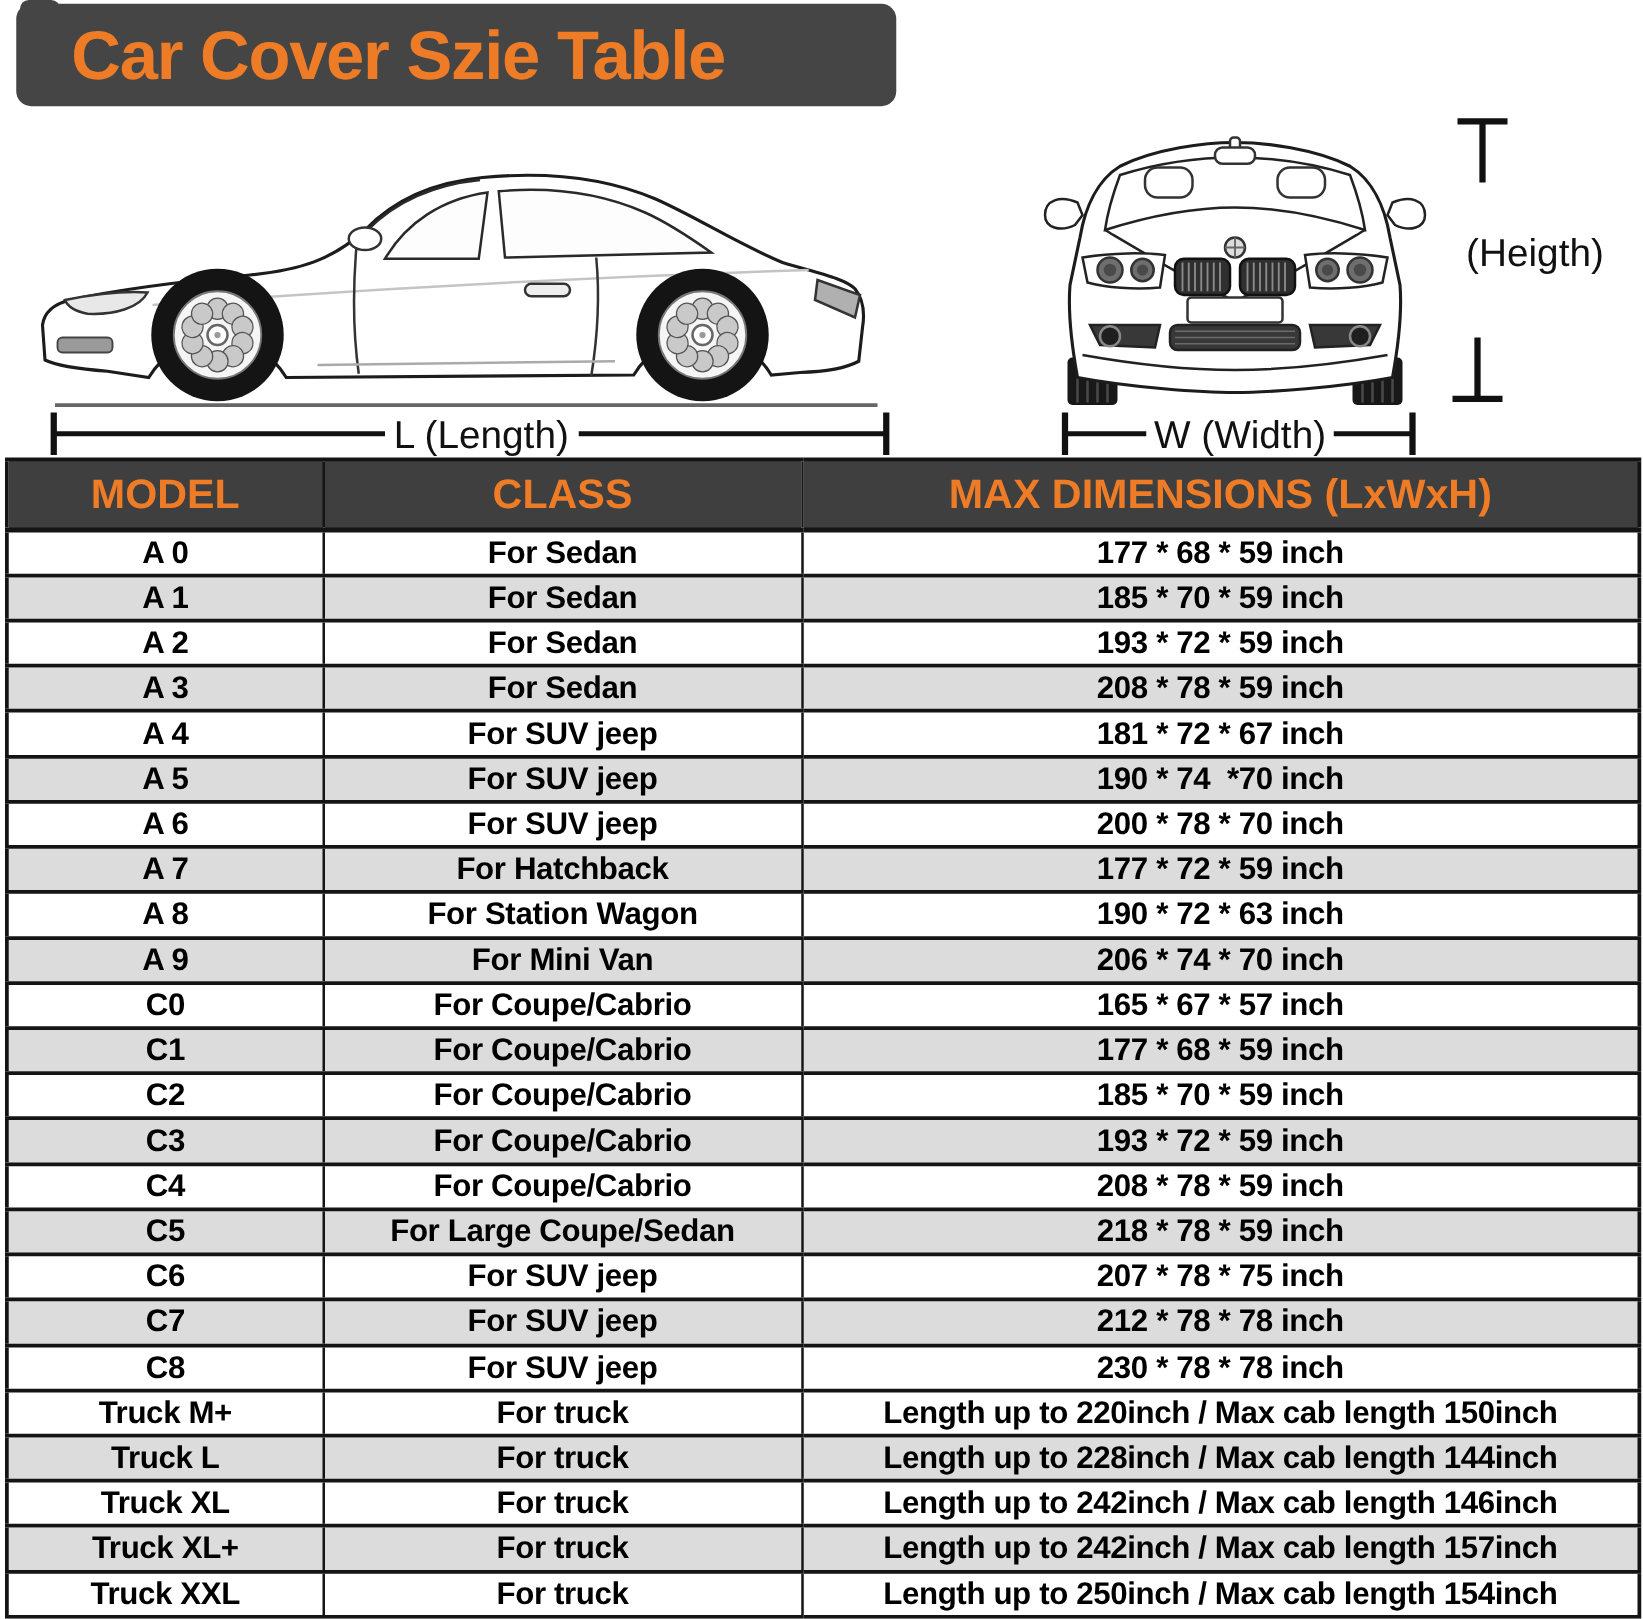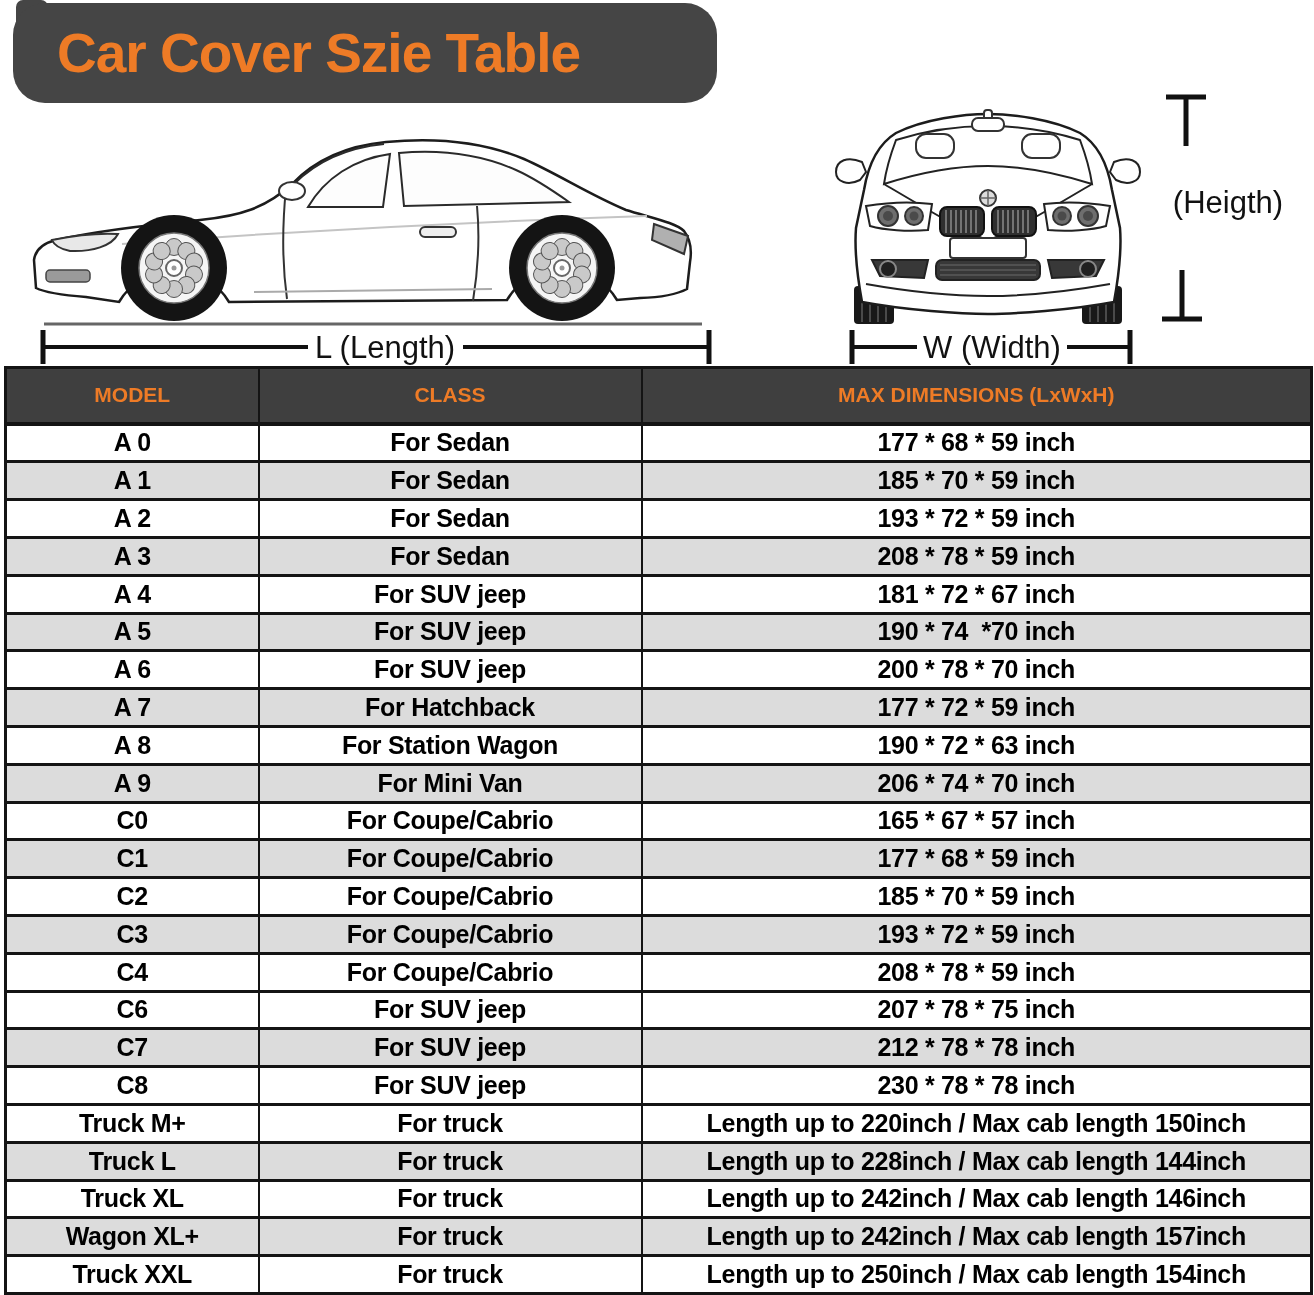--- a/index.html
+++ b/index.html
@@ -4,34 +4,34 @@
 <style>
   html,body{margin:0;padding:0;}
   body{
     width:1314px;height:1295px;position:relative;background:#fff;
     font-family:"Liberation Sans",sans-serif;overflow:hidden;
     --accent:#EE7B26;--banner_bg:#454545;--header_bg:#3F3F3F;
     --row_alt:#DCDCDC;--row:#FFFFFF;--border:#141414;--line_art:#1C1C1C;
   }
   .banner-notch{position:absolute;left:16px;top:0;width:32px;height:36px;
     background:var(--banner_bg);border-radius:7px;}
-  .banner{position:absolute;left:13px;top:3px;width:704px;height:100px;
-    background:var(--banner_bg);border-radius:32px;display:flex;align-items:center;}
+  .banner{position:absolute;left:13px;top:3px;width:704px;height:82px;
+    background:var(--banner_bg);border-radius:12px;display:flex;align-items:center;}
   .title{color:var(--accent);font-size:55px;font-weight:bold;padding-left:44px;
     letter-spacing:-1px;white-space:nowrap;}
   .art{position:absolute;}
   svg text{font-family:"Liberation Sans",sans-serif;fill:#111;}
   .dim-label{font-size:31px;}
   table{position:absolute;left:4px;top:366px;width:1306px;height:929px;
     border-collapse:collapse;table-layout:fixed;border:3px solid var(--border);}
   th,td{border-left:2px solid var(--border);border-right:2px solid var(--border);
     border-top:3px solid var(--border);border-bottom:3px solid var(--border);
     text-align:center;vertical-align:middle;padding:0;white-space:pre;overflow:hidden;}
   thead tr{height:56px;background:var(--header_bg);}
-  th{color:var(--accent);font-size:21px;font-weight:bold;border-bottom-width:4px;}
+  th{color:var(--accent);font-size:33px;font-weight:bold;border-bottom-width:4px;}
   tbody td{font-size:25px;font-weight:bold;color:#000;letter-spacing:-0.3px;}
   tbody tr{background:var(--row);}
   tbody tr.alt{background:var(--row_alt);}
   col.c1{width:253px;} col.c2{width:383px;} col.c3{width:670px;}
 </style>
 </head>
 <body style="--accent: #EE7B26; --banner_bg: #454545; --header_bg: #3F3F3F; --row_alt: #DCDCDC; --row: #FFFFFF; --border: #141414; --line_art: #1C1C1C;">
 
 <div class="banner-notch"></div>
 <div class="banner">
@@ -253,20 +253,25 @@
       <tr class="alt">
         <td>C3</td>
         <td>For Coupe/Cabrio</td>
         <td>193 * 72 * 59 inch</td>
       </tr>
       <tr>
         <td>C4</td>
         <td>For Coupe/Cabrio</td>
         <td>208 * 78 * 59 inch</td>
       </tr>
+      <tr class="alt">
+        <td>C5</td>
+        <td>For Large Coupe/Sedan</td>
+        <td>218 * 78 * 59 inch</td>
+      </tr>
       <tr>
         <td>C6</td>
         <td>For SUV jeep</td>
         <td>207 * 78 * 75 inch</td>
       </tr>
       <tr class="alt">
         <td>C7</td>
         <td>For SUV jeep</td>
         <td>212 * 78 * 78 inch</td>
       </tr>
@@ -284,21 +289,21 @@
         <td>Truck L</td>
         <td>For truck</td>
         <td>Length up to 228inch / Max cab length 144inch</td>
       </tr>
       <tr>
         <td>Truck XL</td>
         <td>For truck</td>
         <td>Length up to 242inch / Max cab length 146inch</td>
       </tr>
       <tr class="alt">
-        <td>Wagon XL+</td>
+        <td>Truck XL+</td>
         <td>For truck</td>
         <td>Length up to 242inch / Max cab length 157inch</td>
       </tr>
       <tr>
         <td>Truck XXL</td>
         <td>For truck</td>
         <td>Length up to 250inch / Max cab length 154inch</td>
       </tr>
     </tbody>
 </table>

